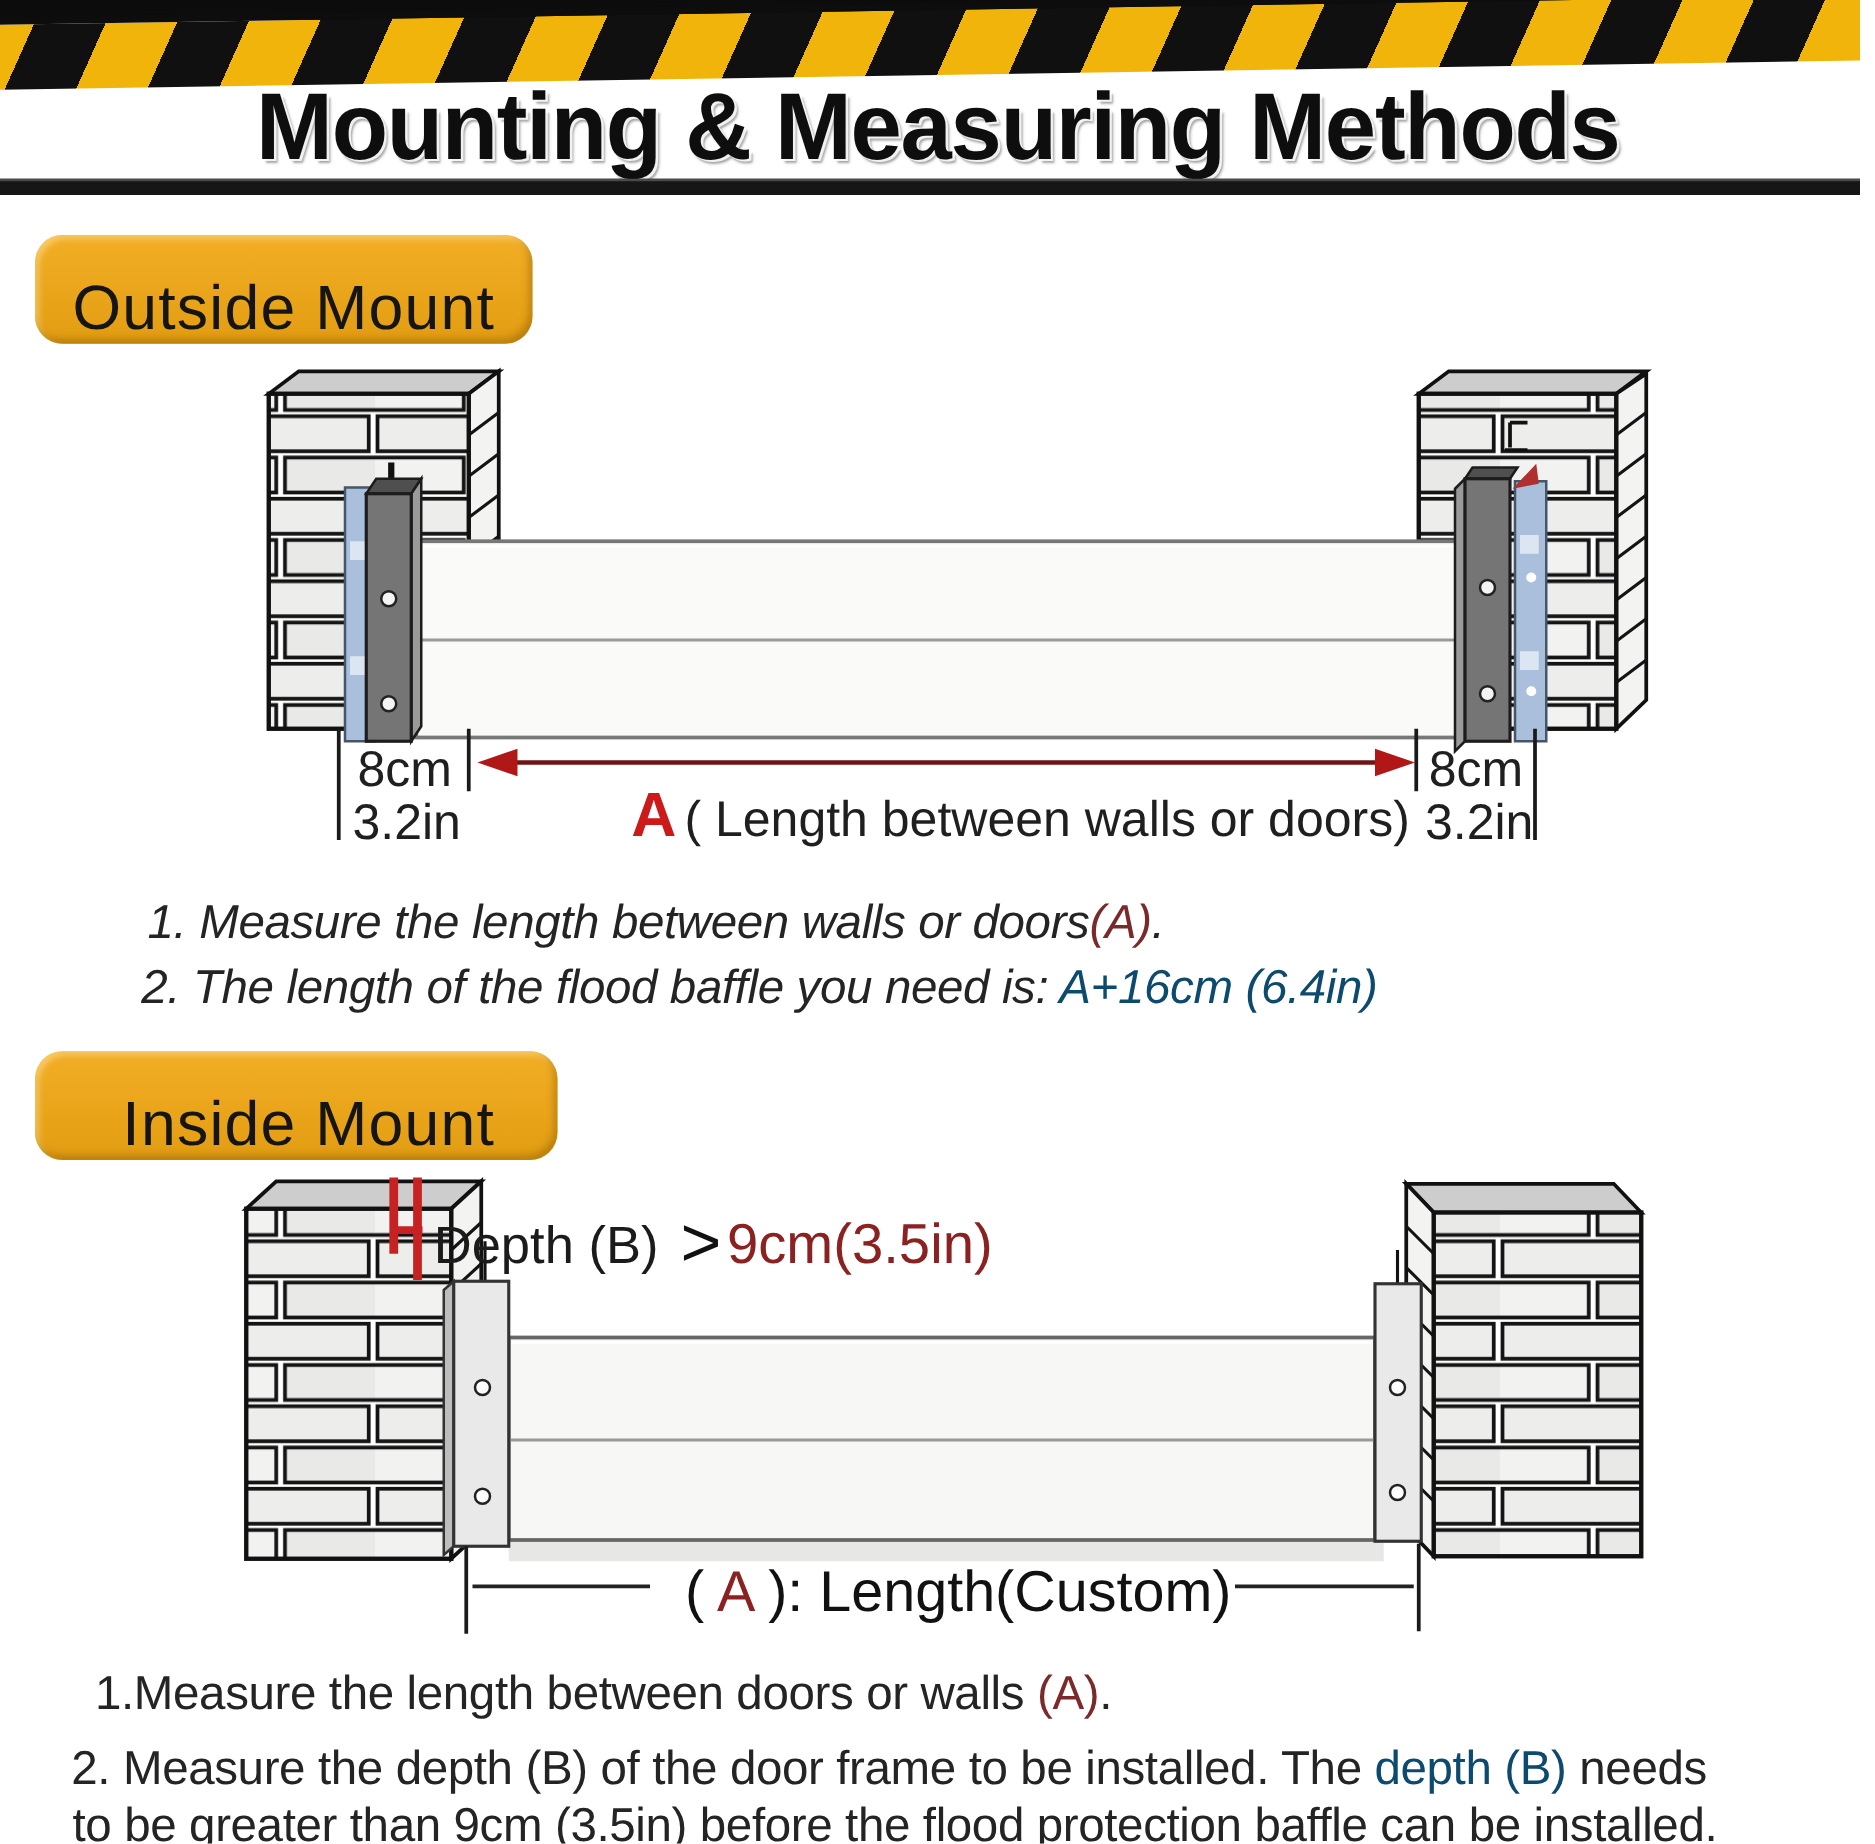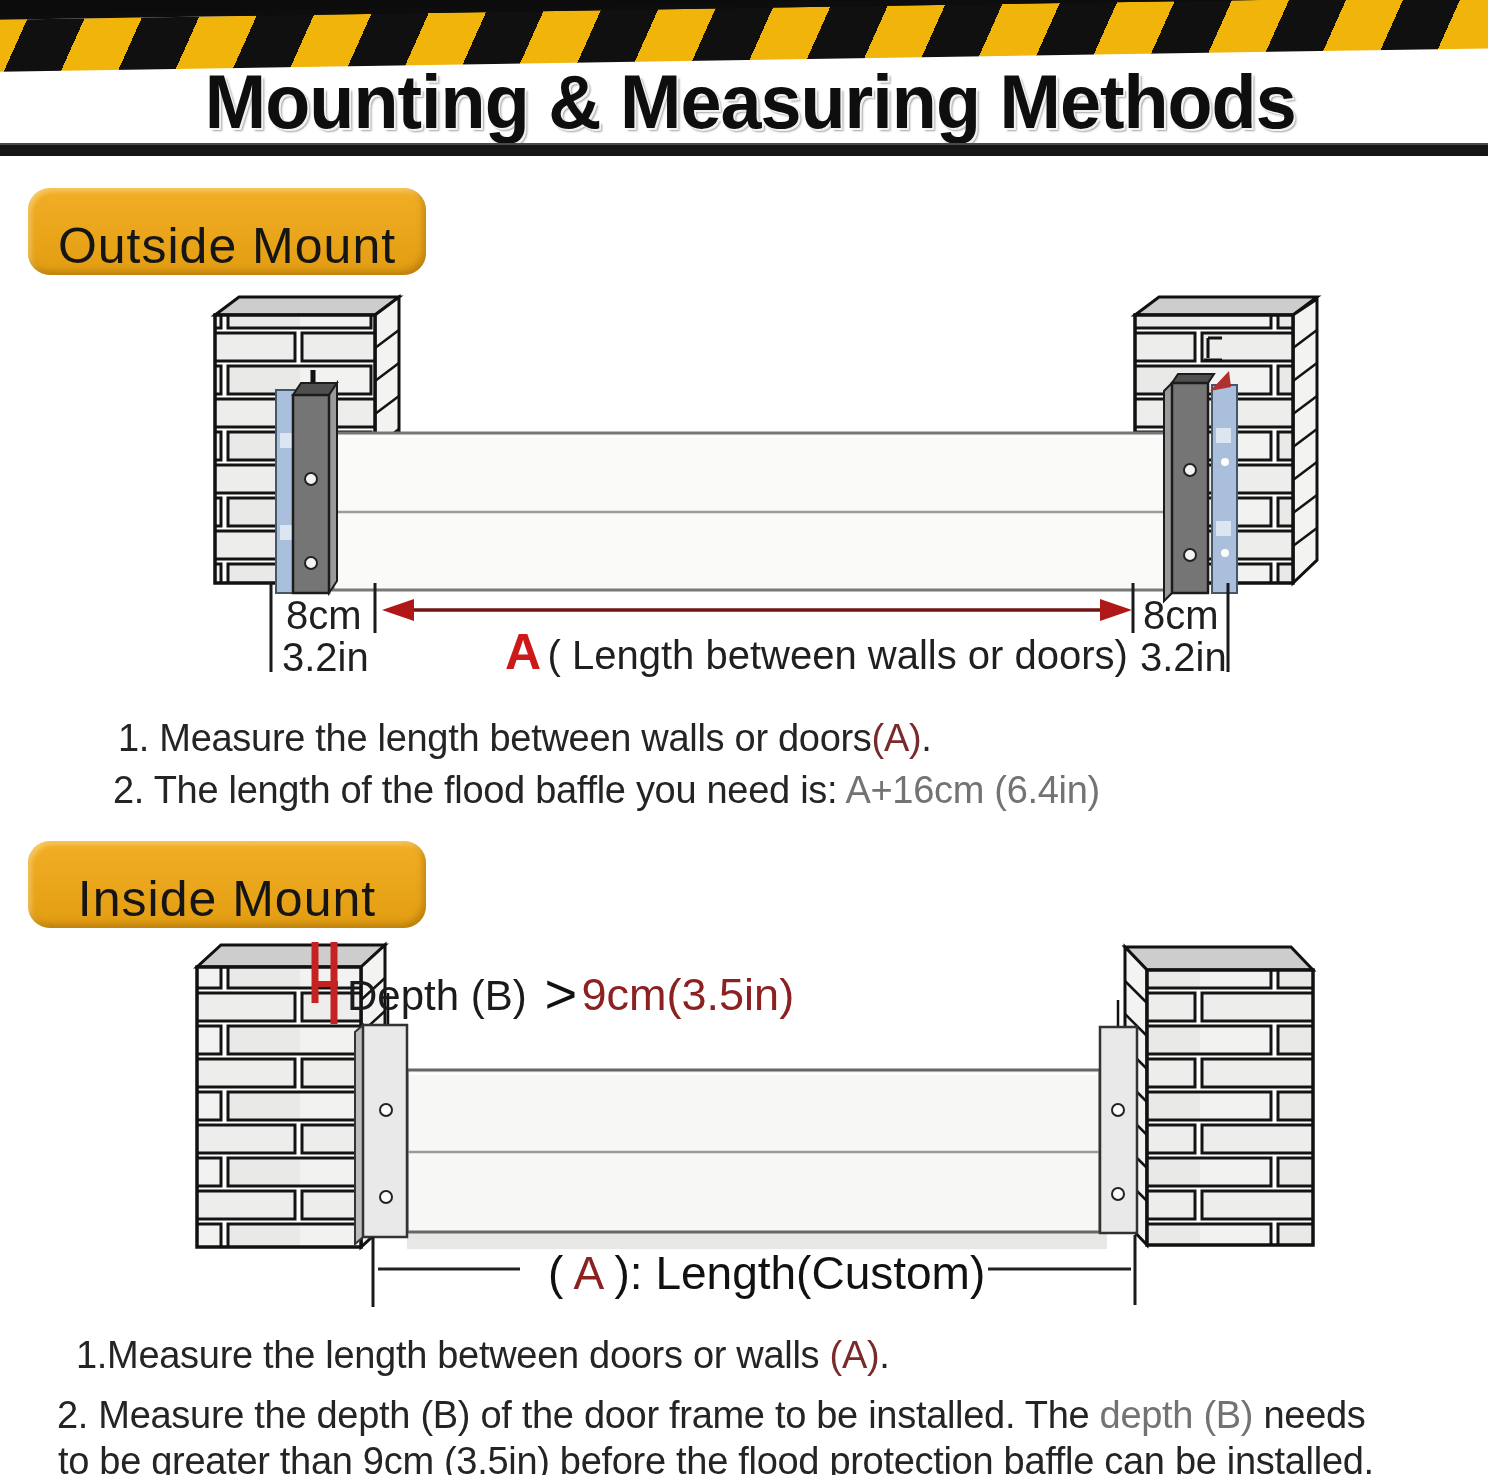--- a/index.html
+++ b/index.html
@@ -18,40 +18,40 @@
   .divider{position:absolute;top:143px;left:0;width:1500px;height:11px;background:#161616;
         border-top:2px solid #4a4a4a;}
 
   
   .badge{position:absolute;left:28px;width:398px;height:87px;border-radius:22px;
         background:linear-gradient(#F2AE25,#E29D12);
         box-shadow:inset -3px -4px 6px rgba(140,90,0,0.45), inset 3px 3px 5px rgba(255,230,160,0.55);
         display:flex;align-items:flex-end;justify-content:center;}
   .badge span{font-size:50px;color:#151515;letter-spacing:1px;}
   #badge-outside{top:188px;}
-  #badge-inside{top:841px;}
+  #badge-inside{top:841px;padding-left:20px;}
 
   
   .diagram{position:absolute;left:0;width:1500px;}
   #svg-outside{top:280px;height:425px;}
   #svg-inside{top:935px;height:380px;}
   svg text{font-family:"Liberation Sans", sans-serif;}
 
   
   .steps{position:absolute;left:0;width:1500px;font-size:38px;line-height:52px;color:#242424;
          letter-spacing:-0.3px;}
-  #steps-outside{top:712px;}
+  #steps-outside{top:712px;font-style:italic;}
   #steps-inside{top:1332px;font-size:38px;line-height:46px;}
   .steps p{margin:0;}
   #steps-outside .l1{padding-left:118px;}
   #steps-outside .l2{padding-left:113px;}
   #steps-inside .l1{padding-left:76px;margin-bottom:14px;}
   #steps-inside .l2a{padding-left:57px;}
   #steps-inside .l2b{padding-left:58px;}
-  .red{color:#737373;}
+  .red{color:#0c4a6e;}
   .red-soft{color:#7a2a2a;}
 </style>
 </head>
 <body>
 
 <div id="page">
 
   <div class="tape-back"></div>
   <div class="tape"></div>
   <div class="title-wrap">

